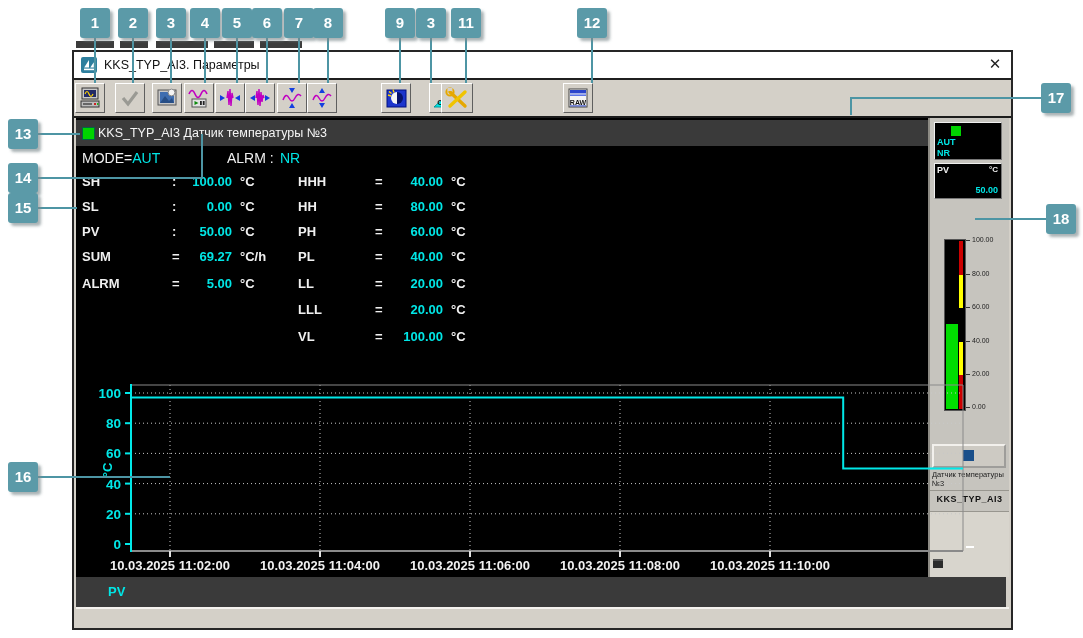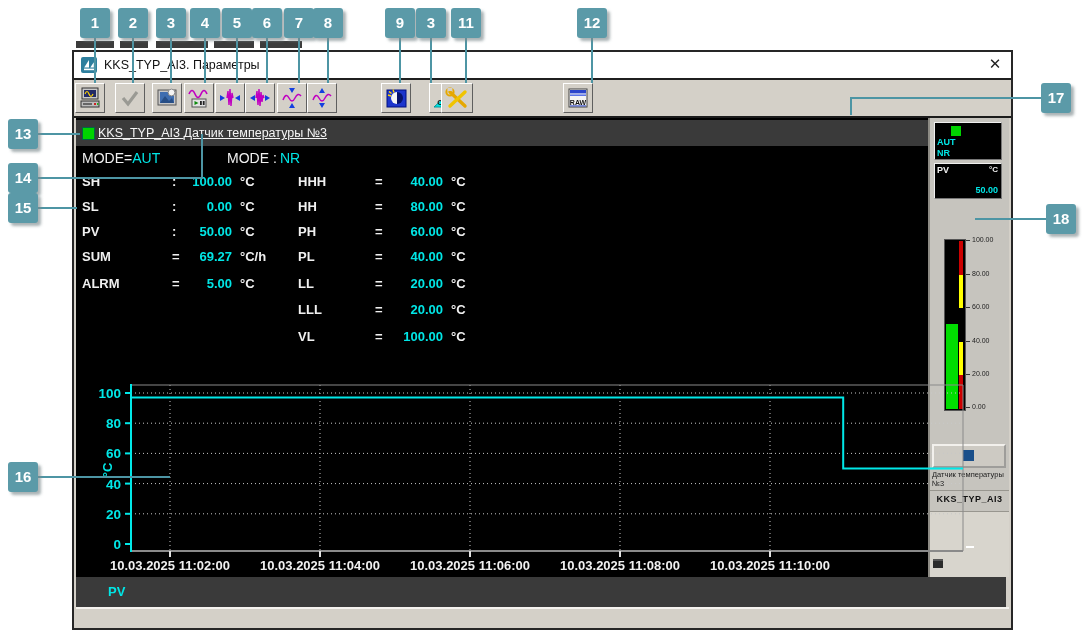--- a/index.html
+++ b/index.html
@@ -14,21 +14,21 @@
   .close-btn{left:984px;top:53px;width:22px;height:22px;line-height:22px;text-align:center;
              font-size:15px;color:#222;z-index:4;cursor:default;}
   .toolbar{left:74px;top:80px;width:937px;height:36px;background:#d4d0c8;border-bottom:2px solid #1c1c1c;z-index:2;}
   .tbtn{top:83px;width:30px;height:30px;background:#d4d0c8;z-index:3;display:flex;align-items:center;justify-content:center;
         border:1px solid;border-color:#ffffff #5f5f5f #5f5f5f #ffffff;box-sizing:border-box;}
   
   .faceplate{left:76px;top:118px;width:933px;height:459px;background:#000;z-index:2;}
   .fp-header{left:76px;top:120px;width:852px;height:26px;background:#3a3a3a;z-index:3;color:#f5f5f5;
              font-size:12.5px;line-height:26px;}
   .fp-ind{left:82px;top:127px;width:11px;height:11px;z-index:4;border:1px solid #064;}
-  .fp-header-text{position:absolute;left:22px;top:0;white-space:nowrap;text-decoration:underline;}
+  .fp-header-text{position:absolute;left:22px;top:0;white-space:nowrap;}
   .mode-row{left:82px;top:150px;height:18px;z-index:3;font-size:14px;color:#f0f0f0;white-space:nowrap;}
   .cyan{color:#00e6e6;}
   .prow{position:absolute;height:18px;font-weight:bold;font-size:13px;color:#f0f0f0;z-index:3;width:210px;}
   .prow .lab{position:absolute;left:0;}
   .prow .sep{position:absolute;}
   .prow .val{position:absolute;text-align:right;color:#00e6e6;}
   .prow .unit{position:absolute;}
   .prow.leftcol{left:82px;}
   .prow.leftcol .sep{left:90px;}
   .prow.leftcol .val{left:55px;width:95px;}
@@ -187,21 +187,21 @@
 
   <div class="abs fp-header">
     <span class="fp-header-text">
       <span>KKS_TYP_AI3</span>&nbsp;<span>Датчик температуры №3</span>
     </span>
   </div>
   <div class="abs fp-ind" style="background:#00d400"></div>
 
   <div class="abs mode-row">
     <span>MODE=</span><span class="cyan">AUT</span>
-    <span style="position:absolute;left:145px">MODE :</span>
+    <span style="position:absolute;left:145px">ALRM :</span>
     <span style="position:absolute;left:198px" class="cyan">NR</span>
   </div>
 
   <div class="abs prow leftcol" style="top:174px">
     <span class="lab">SH</span>
       <span class="sep">:</span>
       <span class="val">100.00</span>
       <span class="unit">°C</span>
     </div>
   <div class="abs prow leftcol" style="top:199px">

